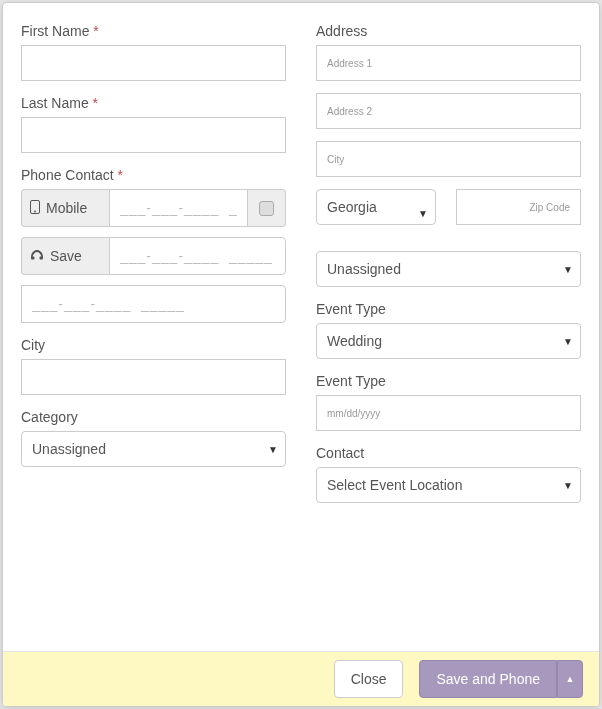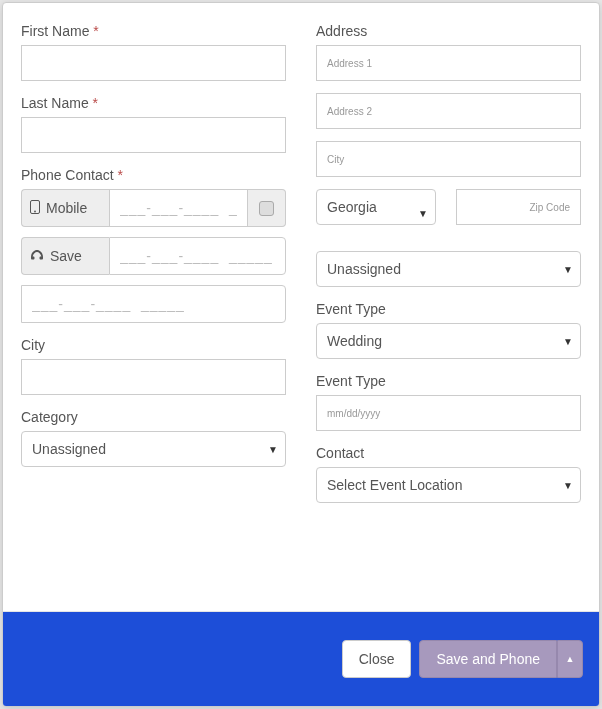--- a/index.html
+++ b/index.html
@@ -142,26 +142,26 @@
     position: absolute;
     right: 8px;
     top: 50%;
     transform: translateY(-50%);
     pointer-events: none;
     color: #333;
     font-size: 10px;
   }
   .modal-footer {
     border-top: 1px solid #e5e5e5;
-    background: #1d4ed8;
-    padding: 28px 16px;
+    background: #fef9c3;
+    padding: 8px 16px;
     display: flex;
     justify-content: flex-end;
     align-items: center;
-    gap: 8px;
+    gap: 16px;
   }
   .btn {
     height: 38px;
     padding: 0 16px;
     border-radius: 4px;
     font-size: 14px;
     cursor: pointer;
     font-family: inherit;
   }
   .btn-default {

